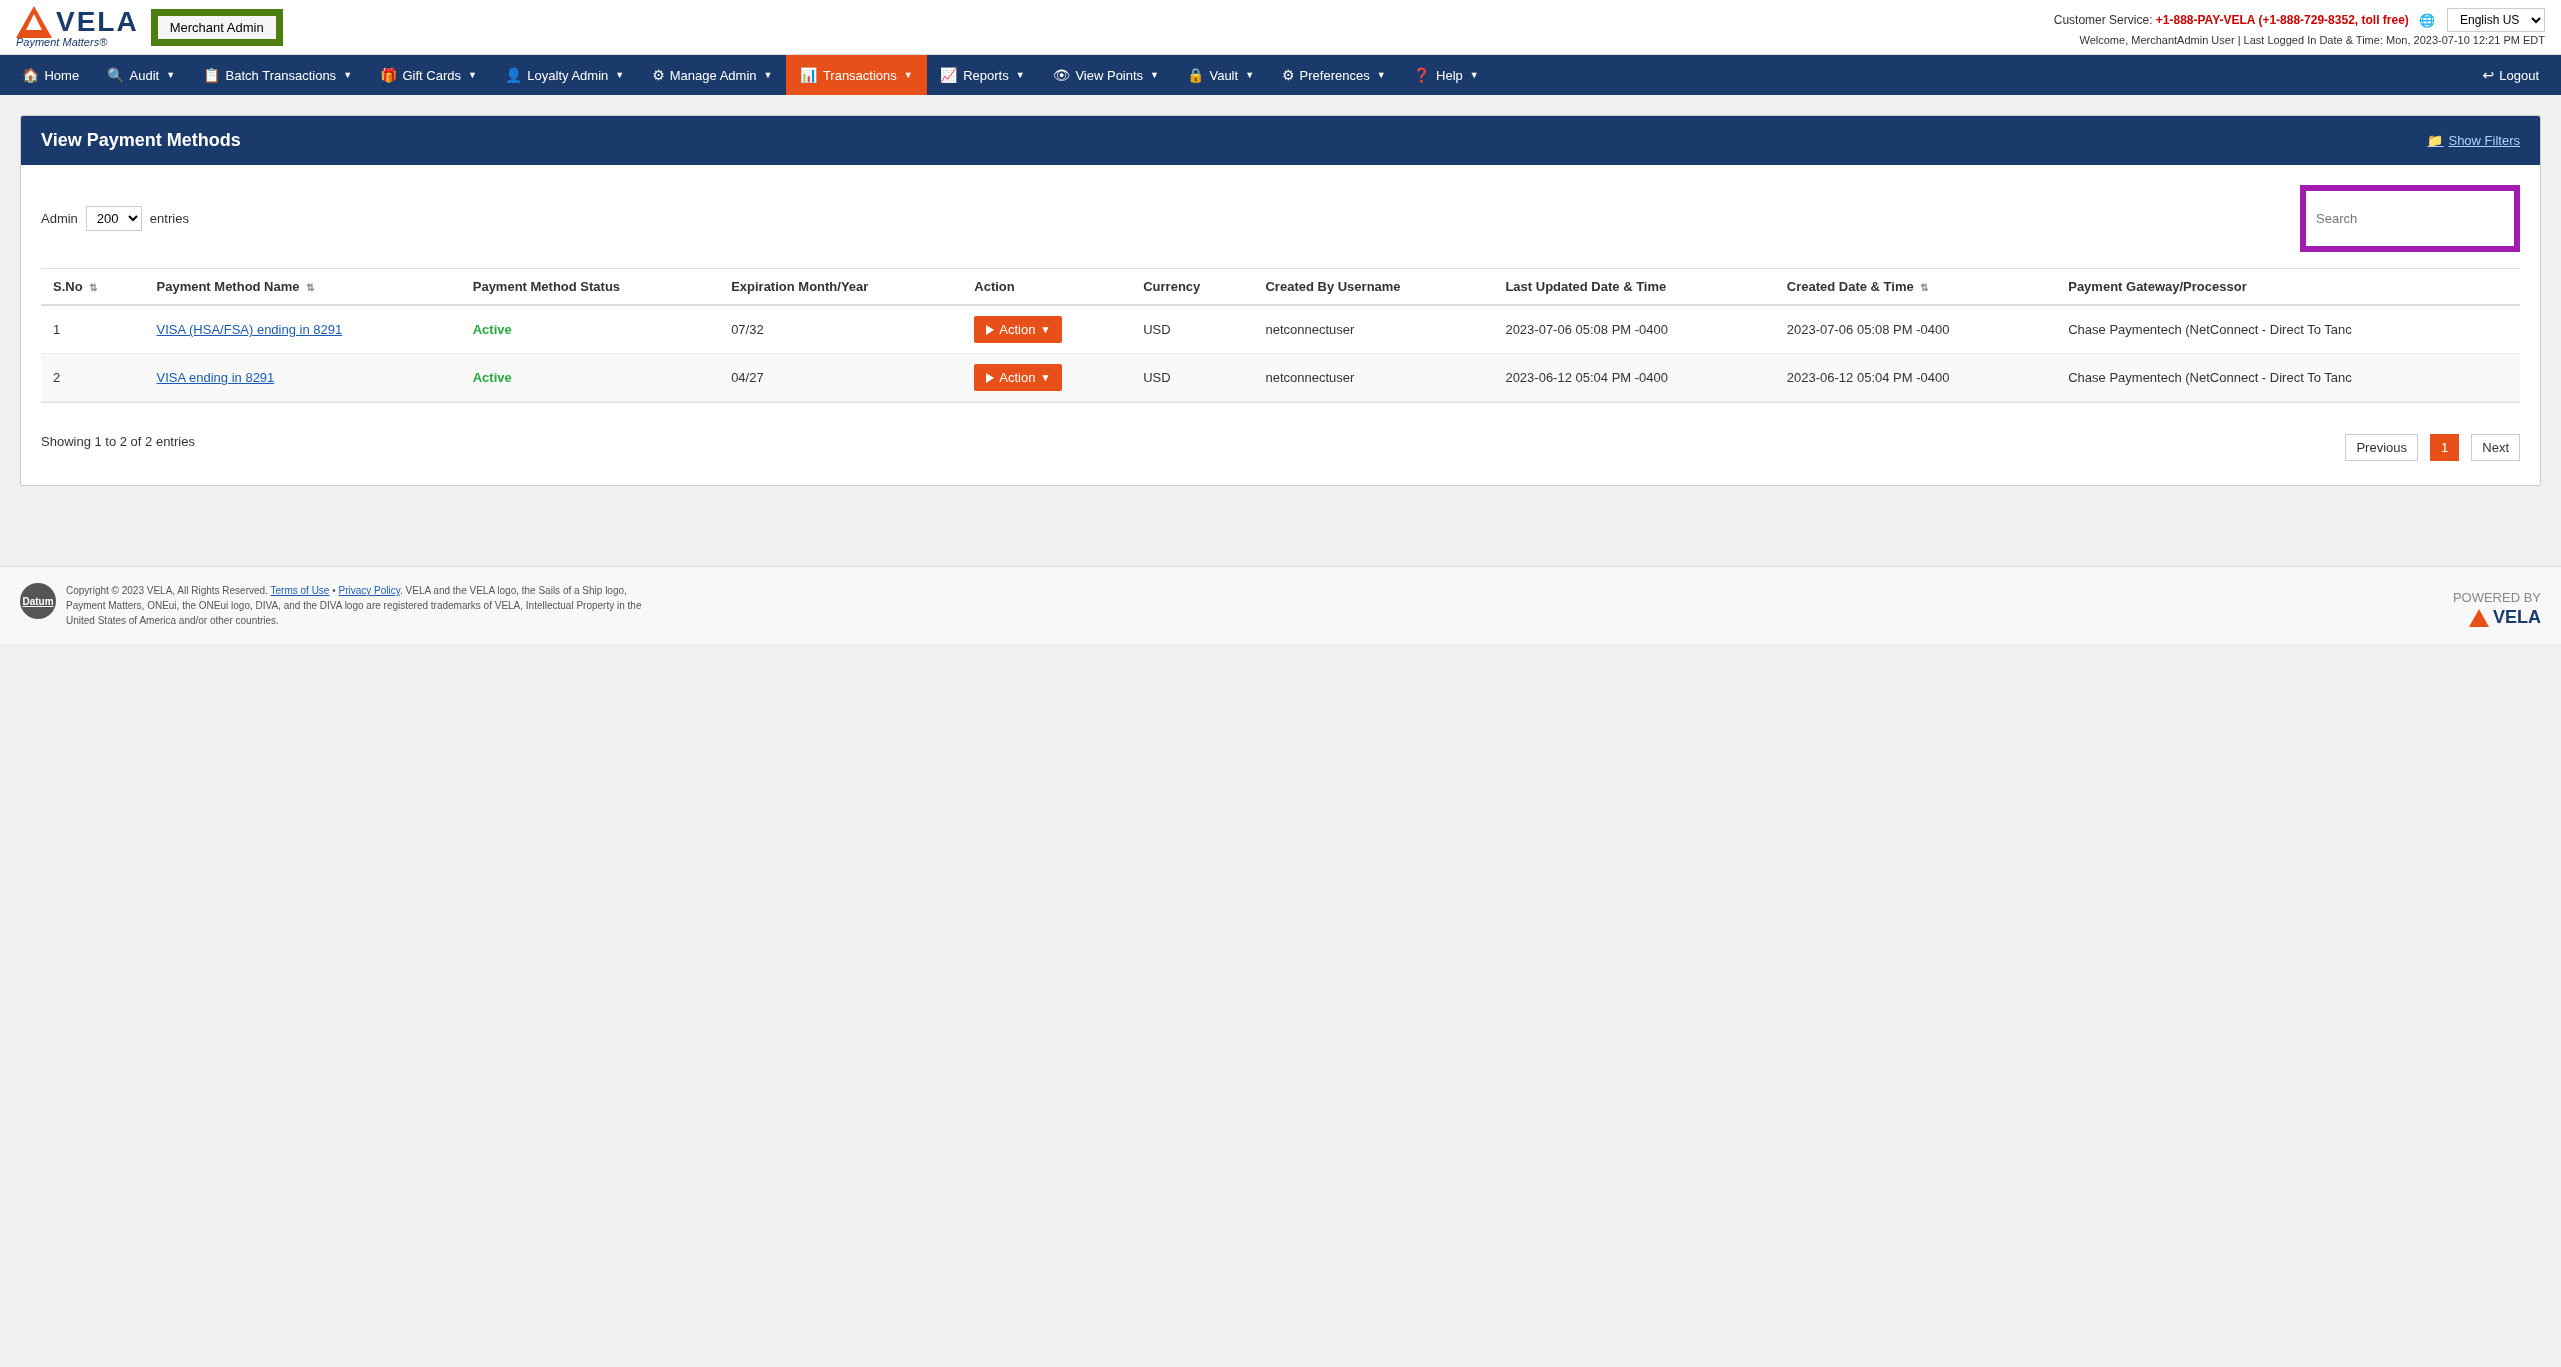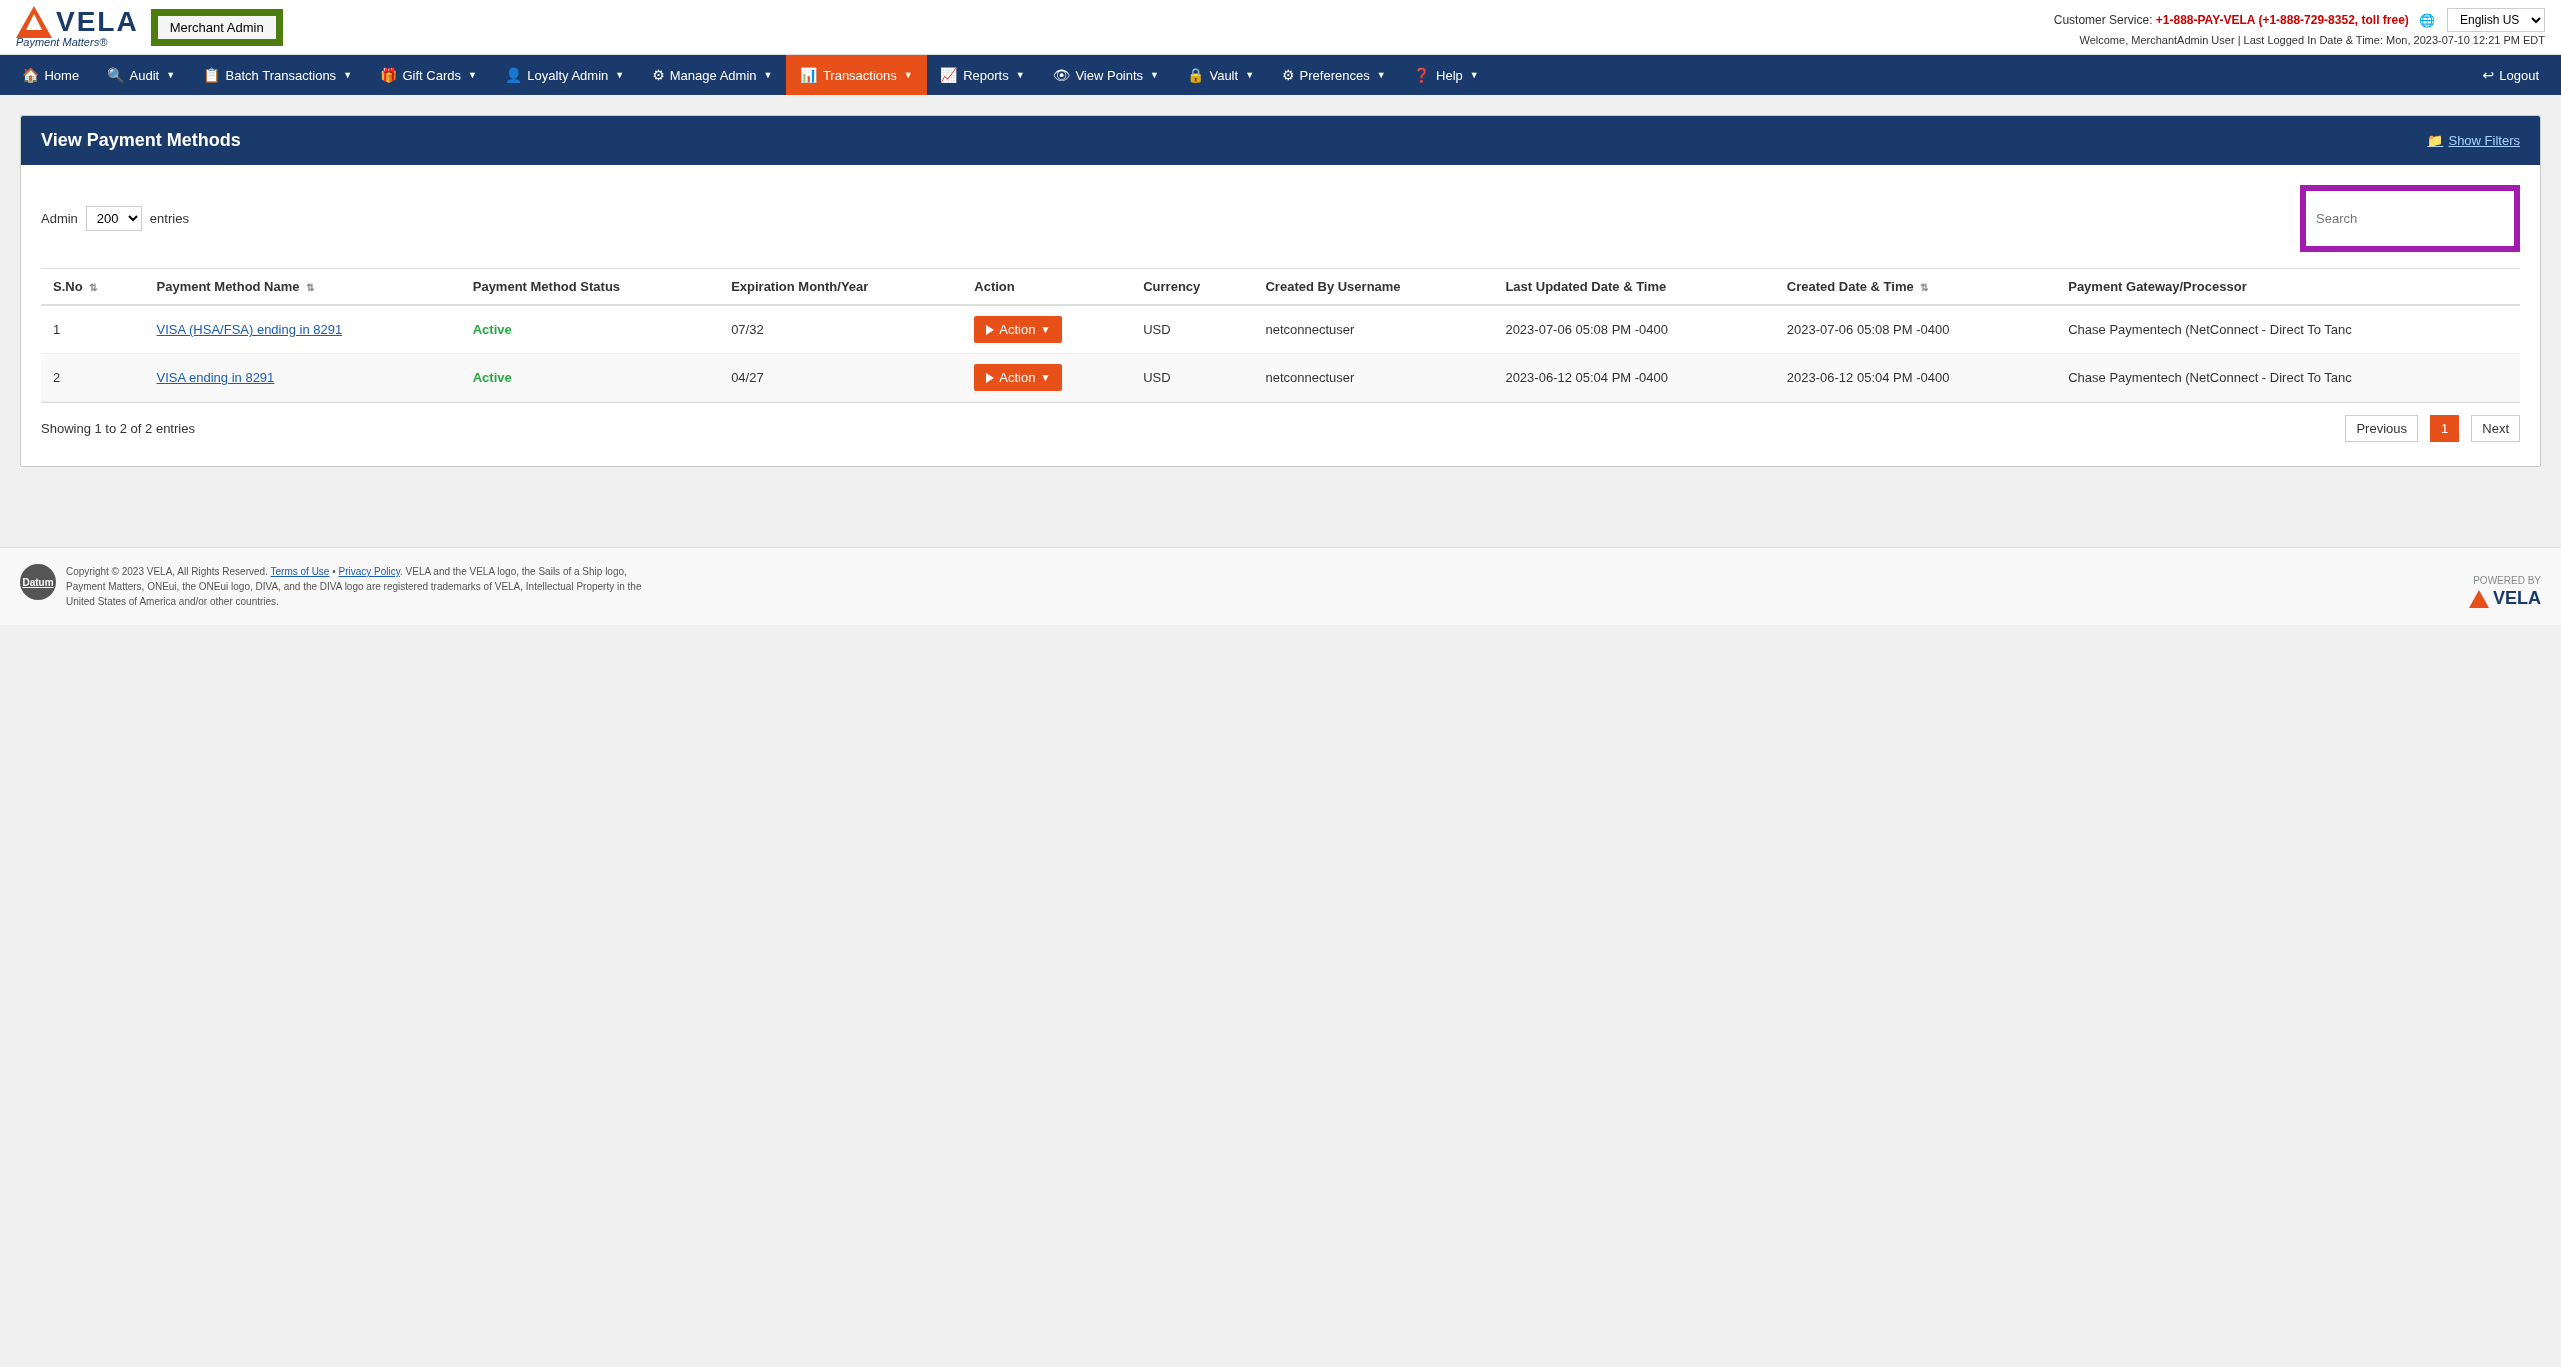--- a/index.html
+++ b/index.html
@@ -175,22 +175,21 @@
     
     .table-scroll-wrapper {
       overflow-x: auto;
       border-bottom: 1px solid #ddd;
     }
 
     
     .pagination-area {
       display: flex;
       justify-content: space-between;
-      align-items: center;
-      padding: 12px 0 4px 0;
+      padding: 31px 0 4px 0;
       font-size: 13px;
     }
     .pagination-info { color: #333; }
     .pagination-controls { display: flex; align-items: center; gap: 12px; }
     .page-btn {
       padding: 5px 10px;
       border: 1px solid #ccc;
       background: #fff;
       cursor: pointer;
       font-size: 13px;
@@ -212,21 +211,21 @@
     .footer-datum-logo {
       width: 36px; height: 36px;
       background: #555;
       border-radius: 50%;
       display: flex; align-items: center; justify-content: center;
       color: #fff; font-size: 10px; font-weight: bold; text-decoration: underline;
     }
     .footer-text { font-size: 10px; color: #555; max-width: 600px; line-height: 1.5; }
     .footer-text a { color: #1a5cb5; text-decoration: underline; }
     .footer-right { display: flex; flex-direction: column; align-items: flex-end; }
-    .footer-powered { font-size: 10px; color: #888; }
+    .footer-powered { font-size: 13px; color: #888; }
     .footer-vela-logo { display: flex; align-items: center; gap: 4px; margin-top: 2px; }
     .footer-triangle {
       width: 0; height: 0;
       border-left: 10px solid transparent;
       border-right: 10px solid transparent;
       border-bottom: 18px solid #e8501a;
     }
     .footer-vela-text { font-size: 18px; font-weight: 900; color: #1a3a6b; }
   </style>
 </head>

